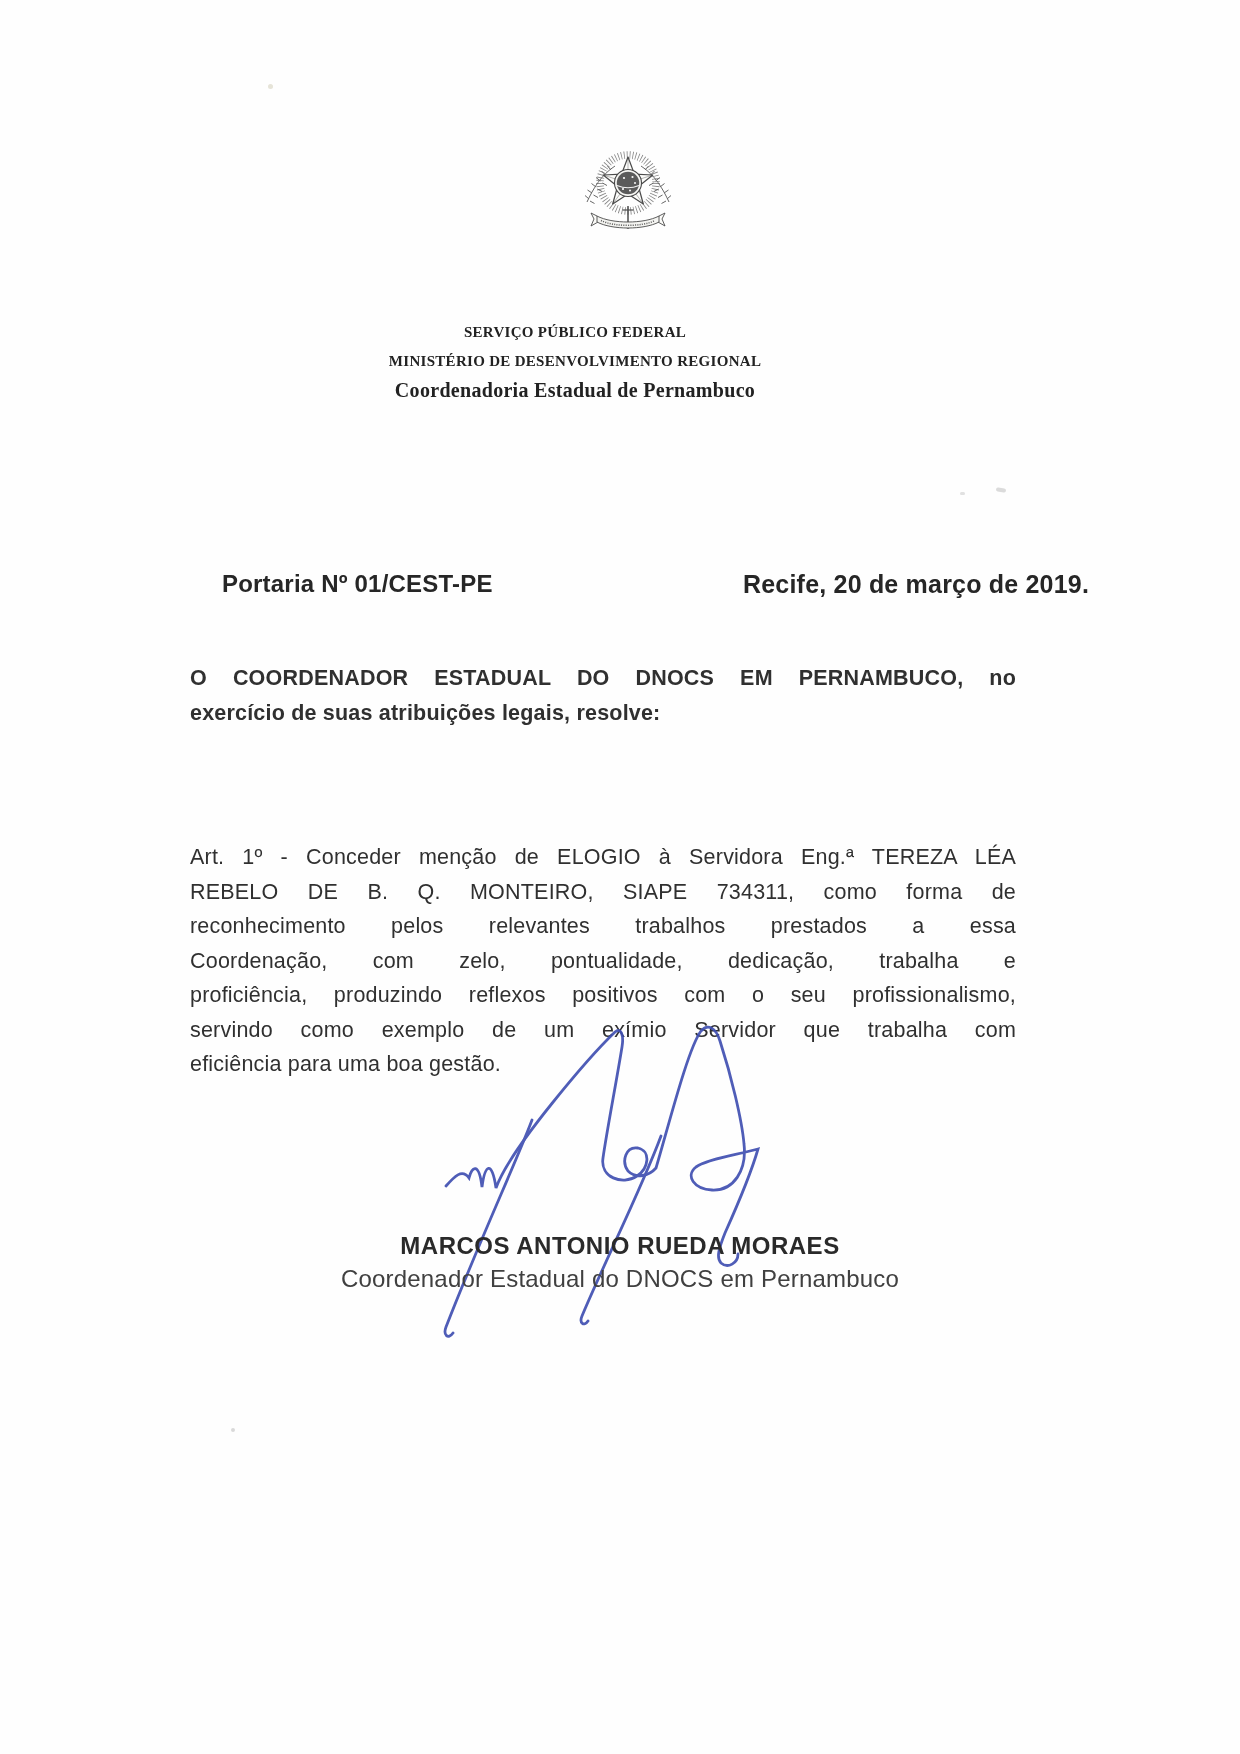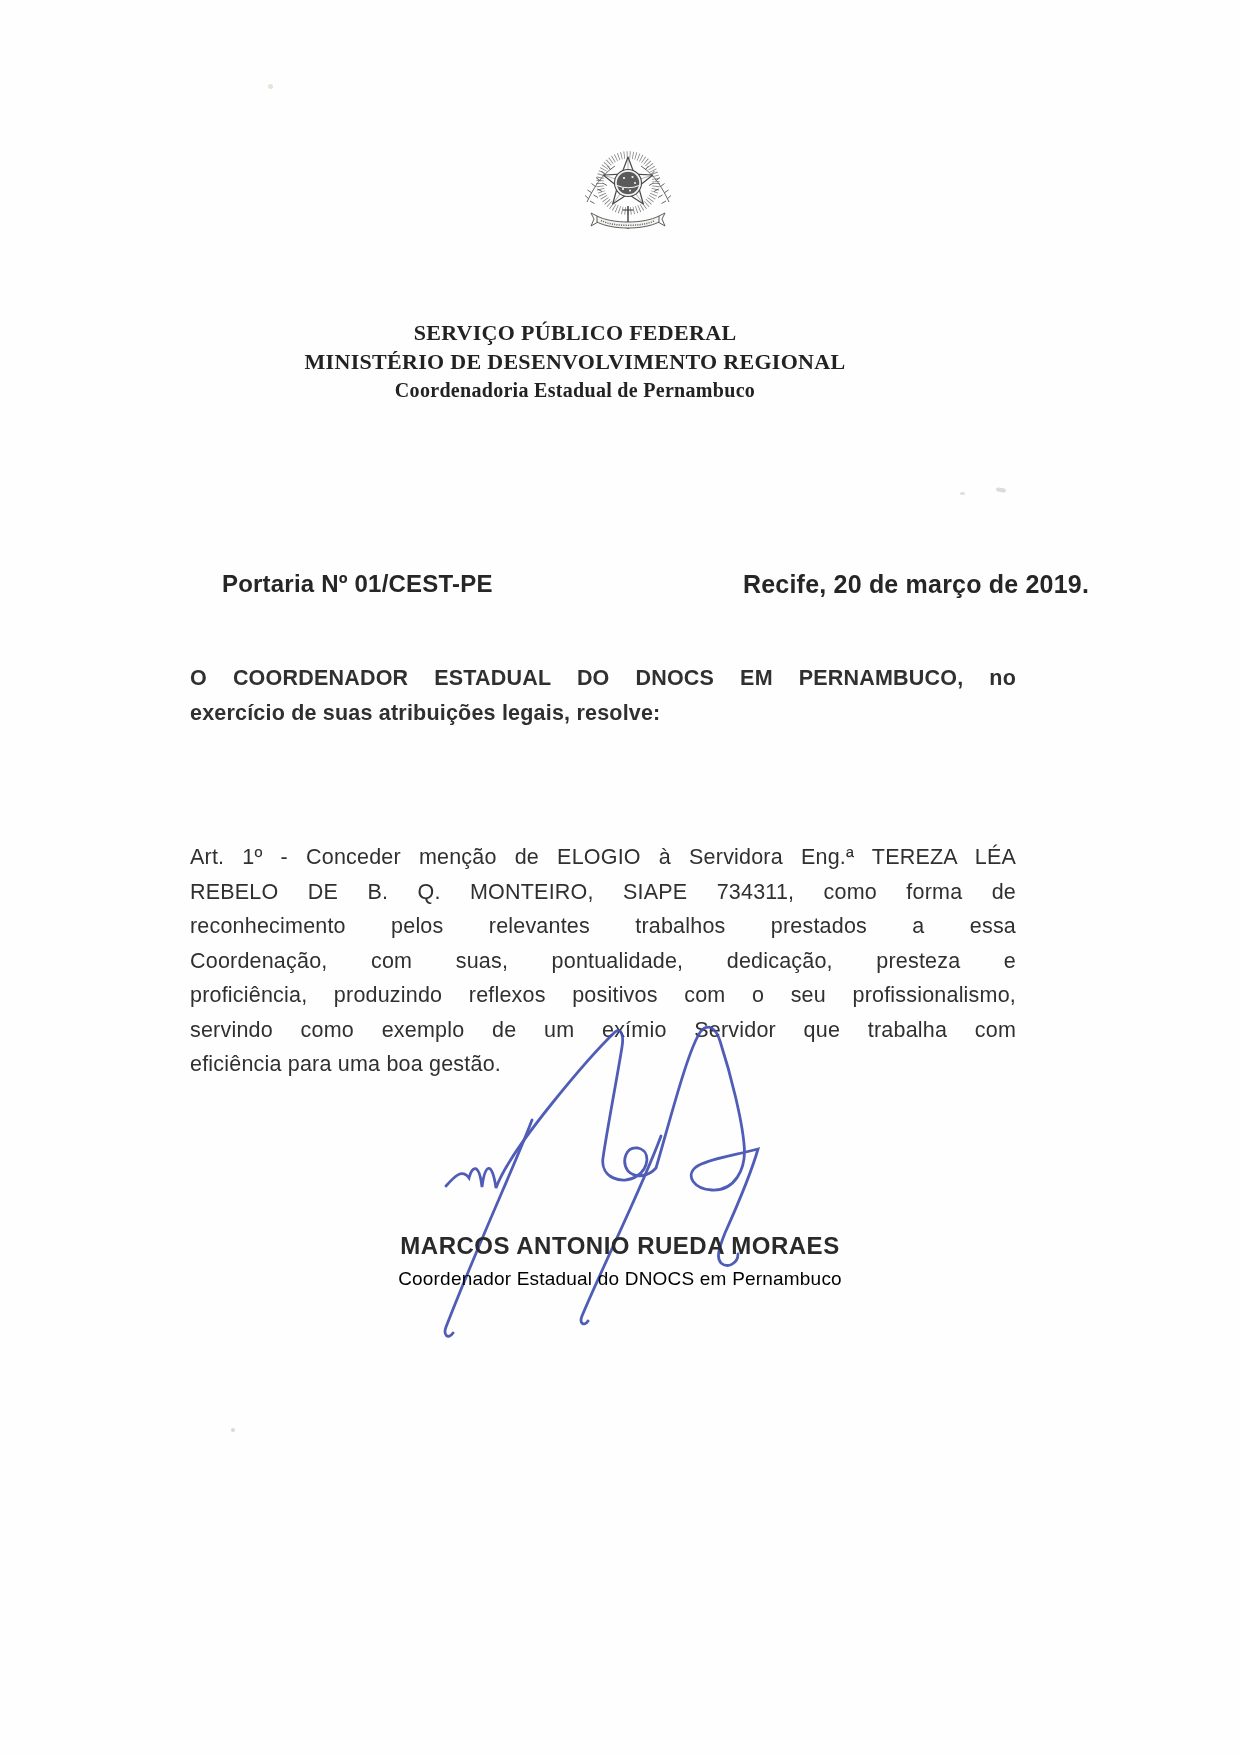--- a/index.html
+++ b/index.html
@@ -13,21 +13,21 @@
     color:#2d2d2d;
     -webkit-font-smoothing:antialiased;
   }
   .hdr-block{
     position:absolute;left:40px;top:318px;width:1070px;
     text-align:center;
     font-family:"Liberation Serif", serif;
     font-weight:700;color:#222;
     letter-spacing:.3px;
   }
-  .hdr-line{font-size:22px;line-height:29px;}
+  .hdr-line{font-size:15px;line-height:29px;}
   .hdr-line.small{font-size:20px;}
   .meta-row{position:absolute;left:190px;top:570px;width:940px;height:34px;}
   .doc-ref{
     position:absolute;left:0;top:0;
     font-size:24px;font-weight:700;color:#262626;letter-spacing:.2px;margin-left:32px;
   }
   .place-date{
     position:absolute;left:553px;top:0;
     font-size:25px;font-weight:700;color:#262626;letter-spacing:.2px;
   }
@@ -37,21 +37,21 @@
   .bodyline{
     font-size:21.5px;line-height:34.5px;
     letter-spacing:.2px;
     color:#303030;
     text-align:justify;
   }
   .jlast{text-align-last:justify;}
   .b{font-weight:400;}
   .sig-block{position:absolute;left:190px;top:1229px;width:860px;text-align:center;}
   .signer-name{font-size:24px;font-weight:700;color:#2a2a2a;letter-spacing:.5px;line-height:33px;}
-  .signer-role{font-size:19px;color:#000000;letter-spacing:.2px;line-height:33px;}
+  .signer-role{font-size:24px;color:#404040;letter-spacing:.2px;line-height:33px;}
   .emblem{position:absolute;left:574px;top:143px;width:108px;height:95px;opacity:.9;}
   .sig-svg{position:absolute;left:360px;top:980px;width:440px;height:380px;pointer-events:none;}
   .speck{position:absolute;border-radius:50%;}
   .s1{left:996px;top:488px;width:10px;height:4px;background:#bdbdbd;opacity:.55;transform:rotate(8deg);border-radius:2px;}
   .s2{left:960px;top:492px;width:5px;height:3px;background:#c4c4c4;opacity:.5;border-radius:2px;}
   .s3{left:268px;top:84px;width:5px;height:5px;background:#d6d2be;opacity:.6;}
   .s4{left:231px;top:1428px;width:4px;height:4px;background:#bfbfbf;opacity:.6;}
 </style>
 </head>
 <body>
@@ -116,21 +116,21 @@
 
   <div class="para opening">
     <div class="bodyline jlast">O COORDENADOR ESTADUAL DO DNOCS EM PERNAMBUCO, no</div>
     <div class="bodyline">exercício de suas atribuições legais, resolve:</div>
   </div>
 
   <div class="para article">
     <div class="bodyline jlast"><span>Art. 1º - Conceder menção de </span><span class="b">ELOGIO</span><span> à Servidora Eng.ª </span><span class="b">TEREZA LÉA</span></div>
     <div class="bodyline jlast"><span class="b">REBELO DE B. Q. MONTEIRO, SIAPE 734311</span><span>, como forma de</span></div>
     <div class="bodyline jlast"><span>reconhecimento pelos relevantes trabalhos prestados a essa</span></div>
-    <div class="bodyline jlast"><span>Coordenação, com suas, pontualidade, dedicação, presteza e</span></div>
+    <div class="bodyline jlast"><span>Coordenação, com zelo, pontualidade, dedicação, trabalha e</span></div>
     <div class="bodyline jlast"><span>proficiência, produzindo reflexos positivos com o seu profissionalismo,</span></div>
     <div class="bodyline jlast"><span>servindo como exemplo de um exímio Servidor que trabalha com</span></div>
     <div class="bodyline"><span>eficiência para uma boa gestão.</span></div>
   </div>
 
   <svg class="sig-svg" viewBox="0 0 440 380" xmlns="http://www.w3.org/2000/svg" aria-hidden="true">
     <g fill="none" stroke="#4150b2" stroke-width="2.8" stroke-linecap="round" opacity=".92">
 
       <path d="M 86 206
                C 94 197, 102 188, 109 198

